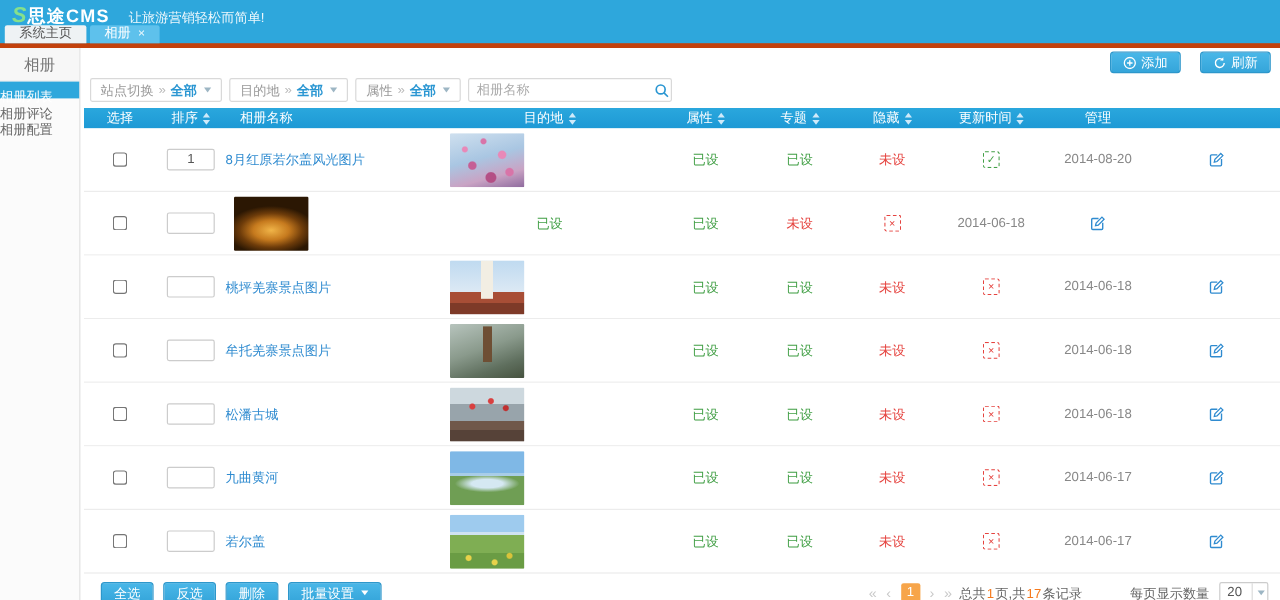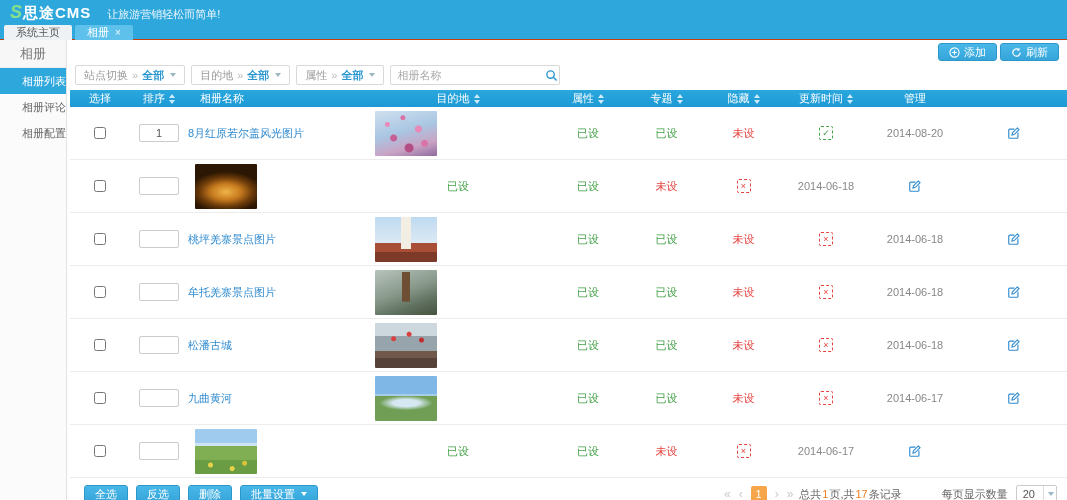--- a/index.html
+++ b/index.html
@@ -11,41 +11,41 @@
     justify-content:space-between; padding:0 14px 0 10px; }
   .brand-area { display:flex; align-items:baseline; }
   .logo-s { color:#86e08b; font-weight:bold; font-style:italic; font-size:18px; line-height:1; }
   .brand { color:#fff; font-weight:bold; font-size:15px; letter-spacing:1px; margin-left:1px; }
   .tagline { color:rgba(255,255,255,.92); font-size:11px; margin-left:16px; }
   .topnav { display:flex; align-items:center; gap:14px; }
   .topnav a { color:#fff; font-size:11px; text-decoration:none; cursor:pointer; }
   .topnav a.logout { margin-left:12px; }
 
   
-  .tabbar { height:15px; background:#2ea7dc; display:flex; align-items:flex-start;
-    padding-left:4px; border-bottom:1px solid #c2410c; }
+  .tabbar { height:15px; background:#2ea7dc; display:flex; align-items:flex-end;
+    padding-left:4px; border-bottom:4px solid #c2410c; }
   .tab { height:15px; line-height:15px; font-size:11px; padding:0 12px;
     border-radius:2px 2px 0 0; cursor:pointer; }
   .tab-home { background:#eef2f4; color:#555; }
   .tab-active { background:#5ec1ec; color:#fff; margin-left:3px; display:flex; align-items:center; gap:6px; }
   .tab-close { font-size:10px; line-height:10px; opacity:.9; cursor:pointer; }
 
   
   .main { display:flex; height:460px; }
   .sidebar { width:67px; background:#fbfbfb; border-right:1px solid #e2e2e2; }
   .sb-title { height:28px; line-height:28px; text-align:center; font-size:13px;
     color:#777; border-bottom:1px solid #ebebeb; background:#f7f7f7; }
-  .sb-item { height:26px; line-height:26px; text-align:right; font-size:11px;
+  .sb-item { height:14px; line-height:26px; text-align:left; font-size:11px;
     color:#666; cursor:pointer; }
   .sb-item.active { background:#2ea7dc; color:#fff; }
 
   .content { flex:1; padding-left:3px; position:relative; }
 
   
-  .actions-row { height:22px; display:flex; justify-content:flex-end; gap:3px;
+  .actions-row { height:22px; display:flex; justify-content:flex-end; gap:16px;
     padding:3px 8px 0 0; }
   .btn { display:inline-flex; align-items:center; gap:4px; height:18px; padding:0 10px;
     background:linear-gradient(#49b7e8,#35a5da); border:1px solid #2d97cb; border-radius:3px;
     color:#fff; font-size:11px; cursor:pointer; font-family:inherit; }
   .btn svg { display:block; }
 
   
   .filter-row { display:flex; align-items:center; gap:6px; margin:3px 0 0 5px; height:20px; }
   .filter-box { display:inline-flex; align-items:center; height:20px; padding:0 8px;
     background:#fff; border:1px solid #d9d9d9; border-radius:2px; font-size:11px;
@@ -492,20 +492,23 @@
               </span>
             </div>
           </div>
           <div class="trow">
             <div class="cell c0">
               <input type="checkbox" class="cb" style="">
             </div>
             <div class="cell c1">
               <input type="text" class="sortinput" value="" style="">
             </div>
+            <div class="cell c2">
+              <a class="name">若尔盖</a>
+            </div>
             <div class="cell c3">
               <div class="thumb tb7"></div>
             </div>
             <div class="cell c4">
               <span class="st-g">已设</span>
             </div>
             <div class="cell c5">
               <span class="st-g">已设</span>
             </div>
             <div class="cell c6">

